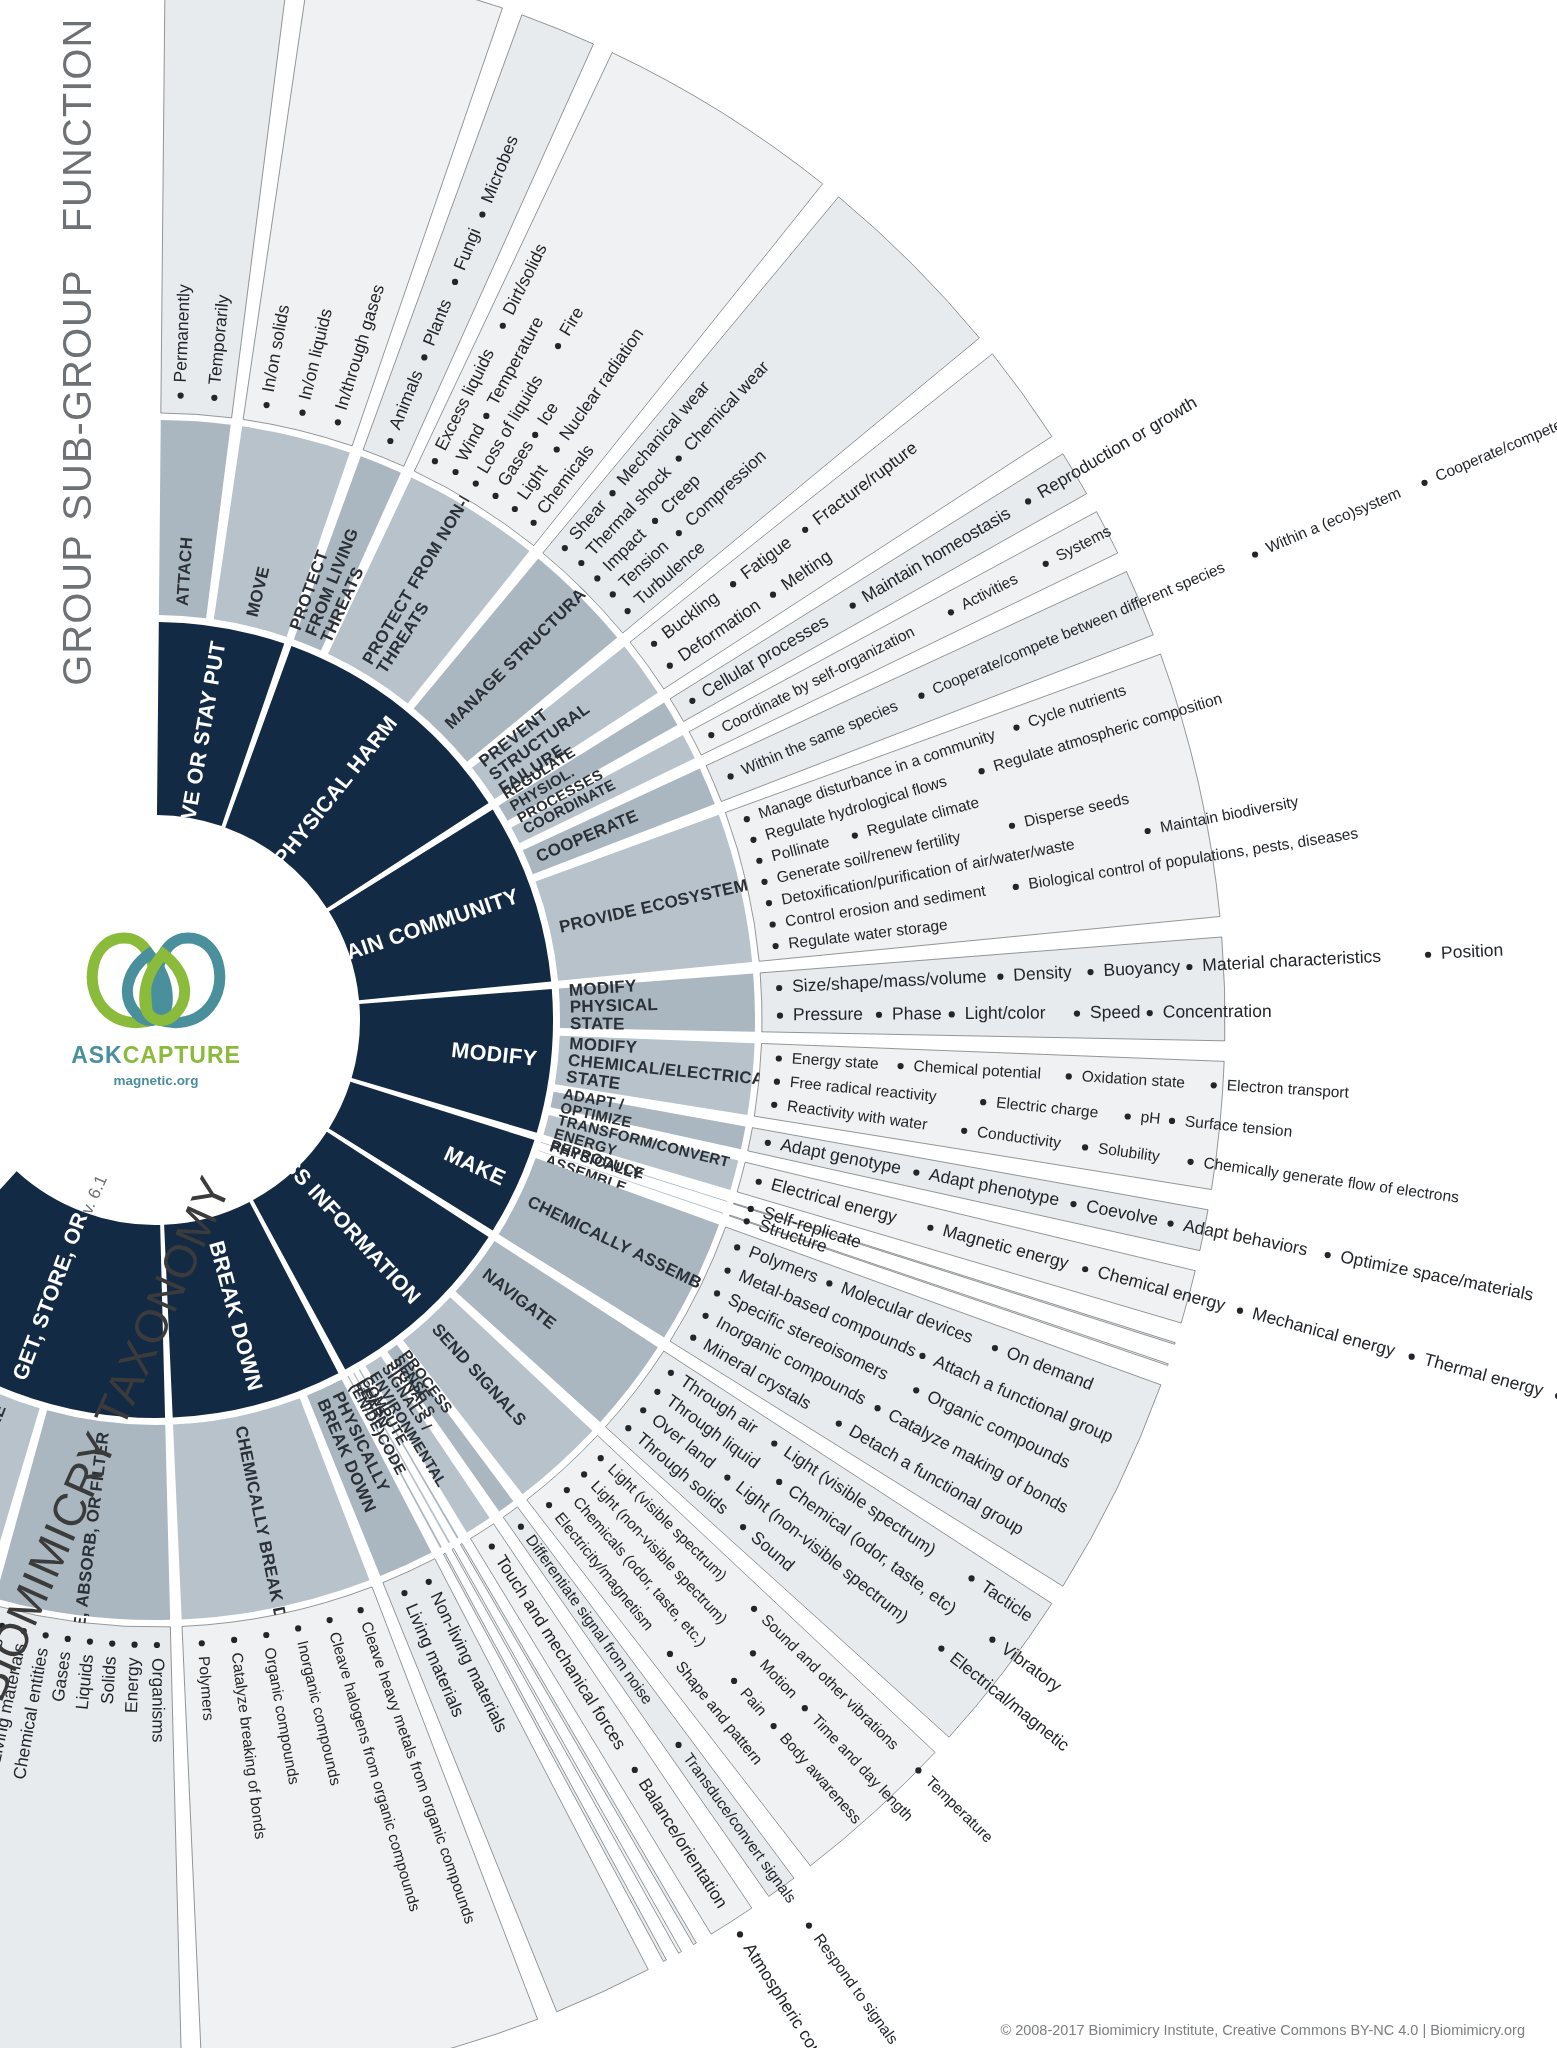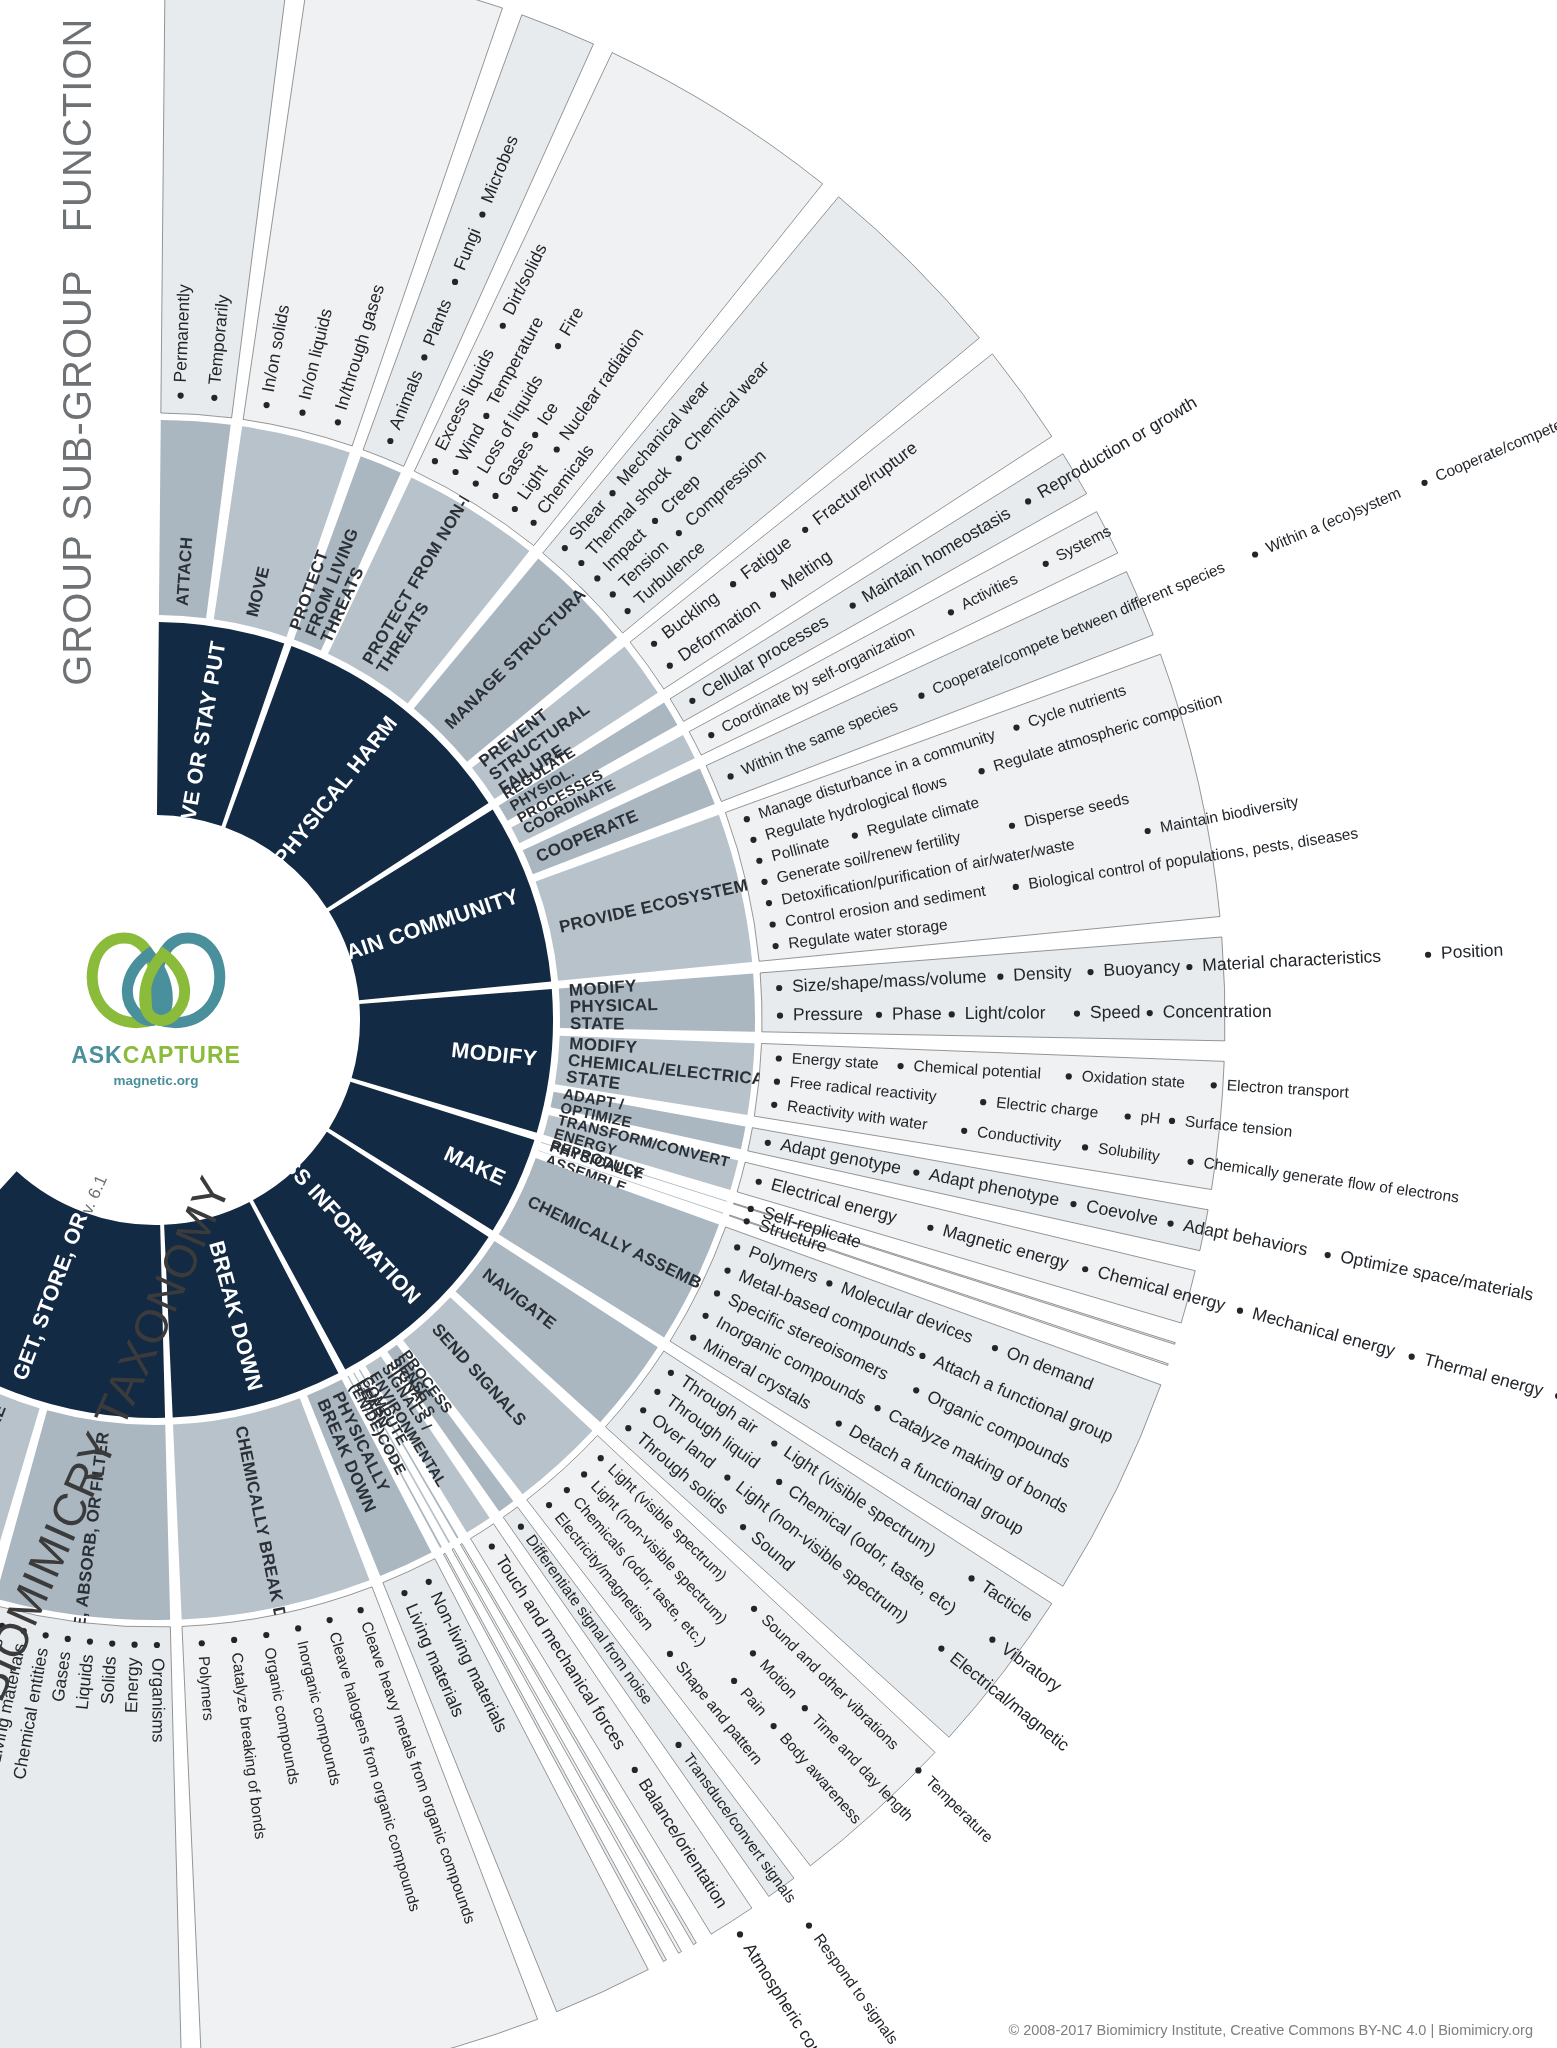--- a/index.html
+++ b/index.html
@@ -14,21 +14,21 @@
             font-family:"Liberation Sans",sans-serif;}
   .verLabel{fill:#6e7275;font-size:17px;font-family:"Liberation Sans",sans-serif;}
   .groupTxt{fill:#ffffff;font-size:21.5px;font-weight:bold;letter-spacing:.4px;
             font-family:"Liberation Sans",sans-serif;}
   .subTxt{fill:#2b3036;font-size:17px;font-weight:bold;letter-spacing:.3px;
             font-family:"Liberation Sans",sans-serif;}
   .subTxtSm{fill:#2b3036;font-size:15px;font-weight:bold;letter-spacing:.2px;
             font-family:"Liberation Sans",sans-serif;}
   .funcTxt{fill:#22262b;font-size:17.5px;font-family:"Liberation Sans",sans-serif;}
   .funcTxtSm{fill:#22262b;font-size:15.5px;font-family:"Liberation Sans",sans-serif;}
-  .footerTxt{position:absolute;right:24px;bottom:10px;font-size:14.5px;color:#7b7f82;
+  .footerTxt{position:absolute;right:32px;bottom:10px;font-size:14.5px;color:#7b7f82;
              font-family:"Liberation Sans",sans-serif;white-space:nowrap;}
   .logoWrap{position:absolute;left:56px;top:924px;width:200px;text-align:center;}
   .logoName{font-size:23px;letter-spacing:1px;font-weight:bold;
             font-family:"Liberation Sans",sans-serif;}
   .logoName .a{color:#4a8f9c;} .logoName .b{color:#8bbb3b;}
   .logoUrl{font-size:13.5px;color:#4a8f9c;font-weight:bold;margin-top:4px;
            font-family:"Liberation Sans",sans-serif;}
 </style>
 </head>
 <body>

